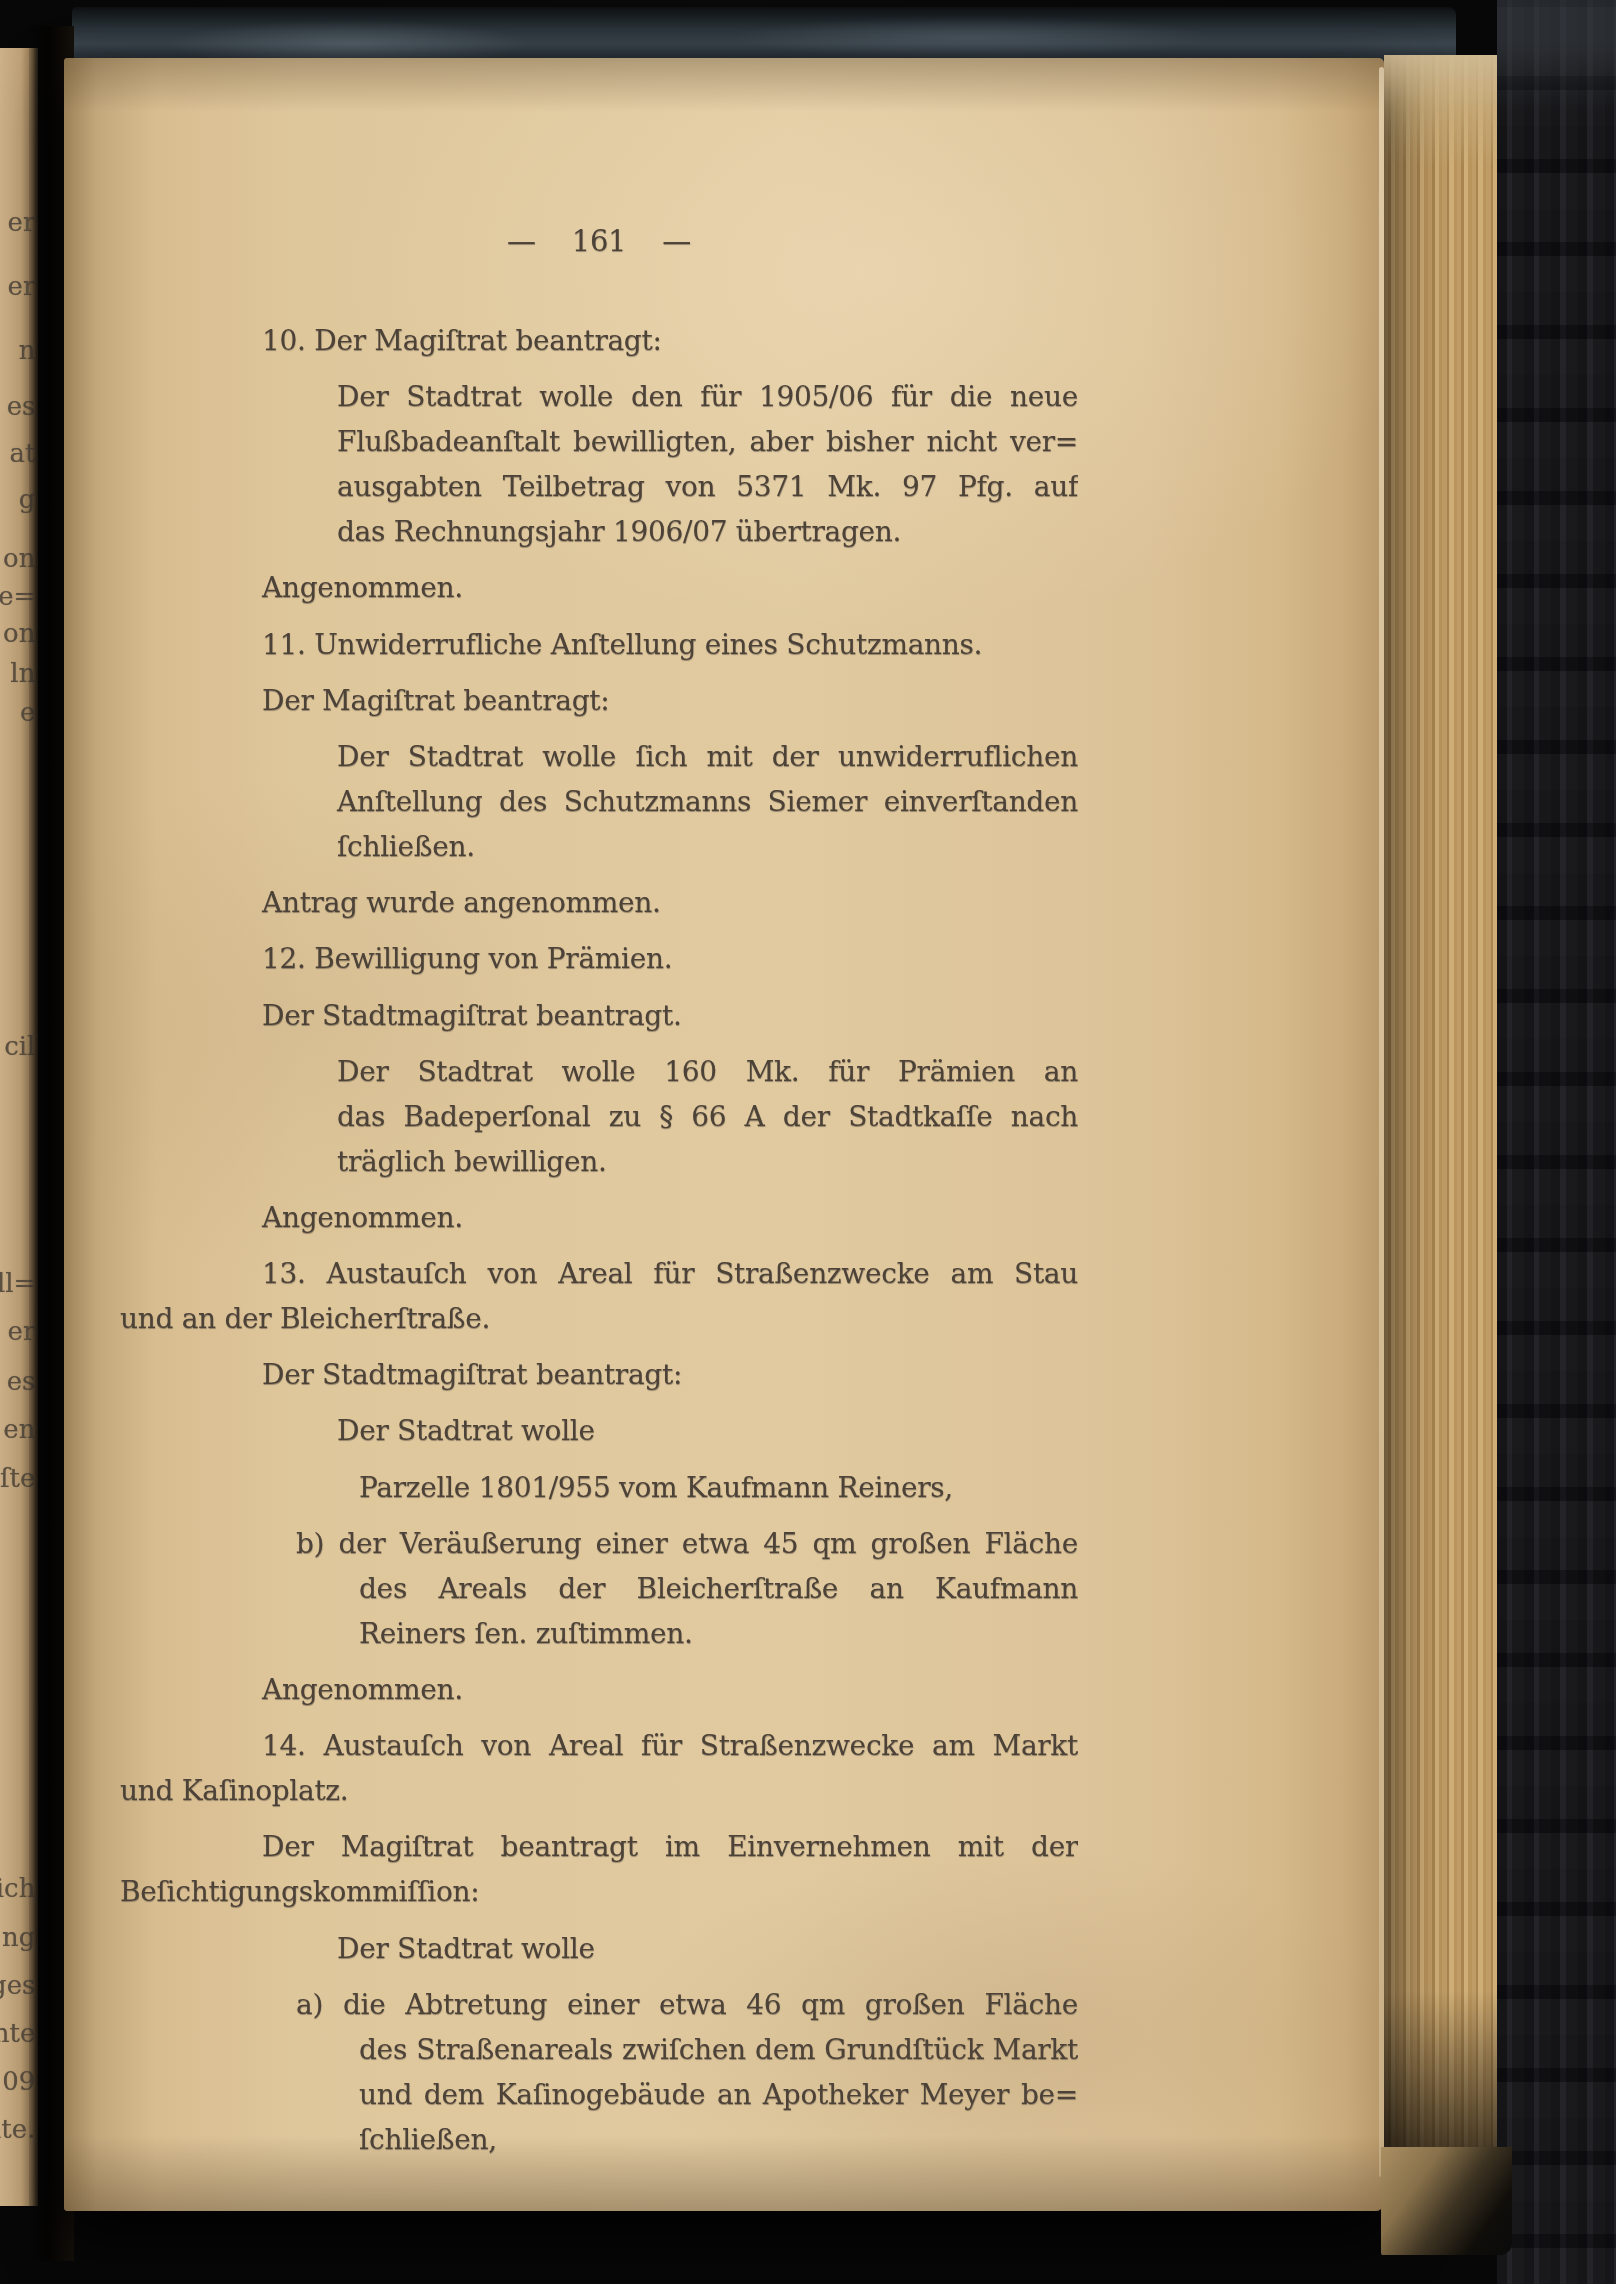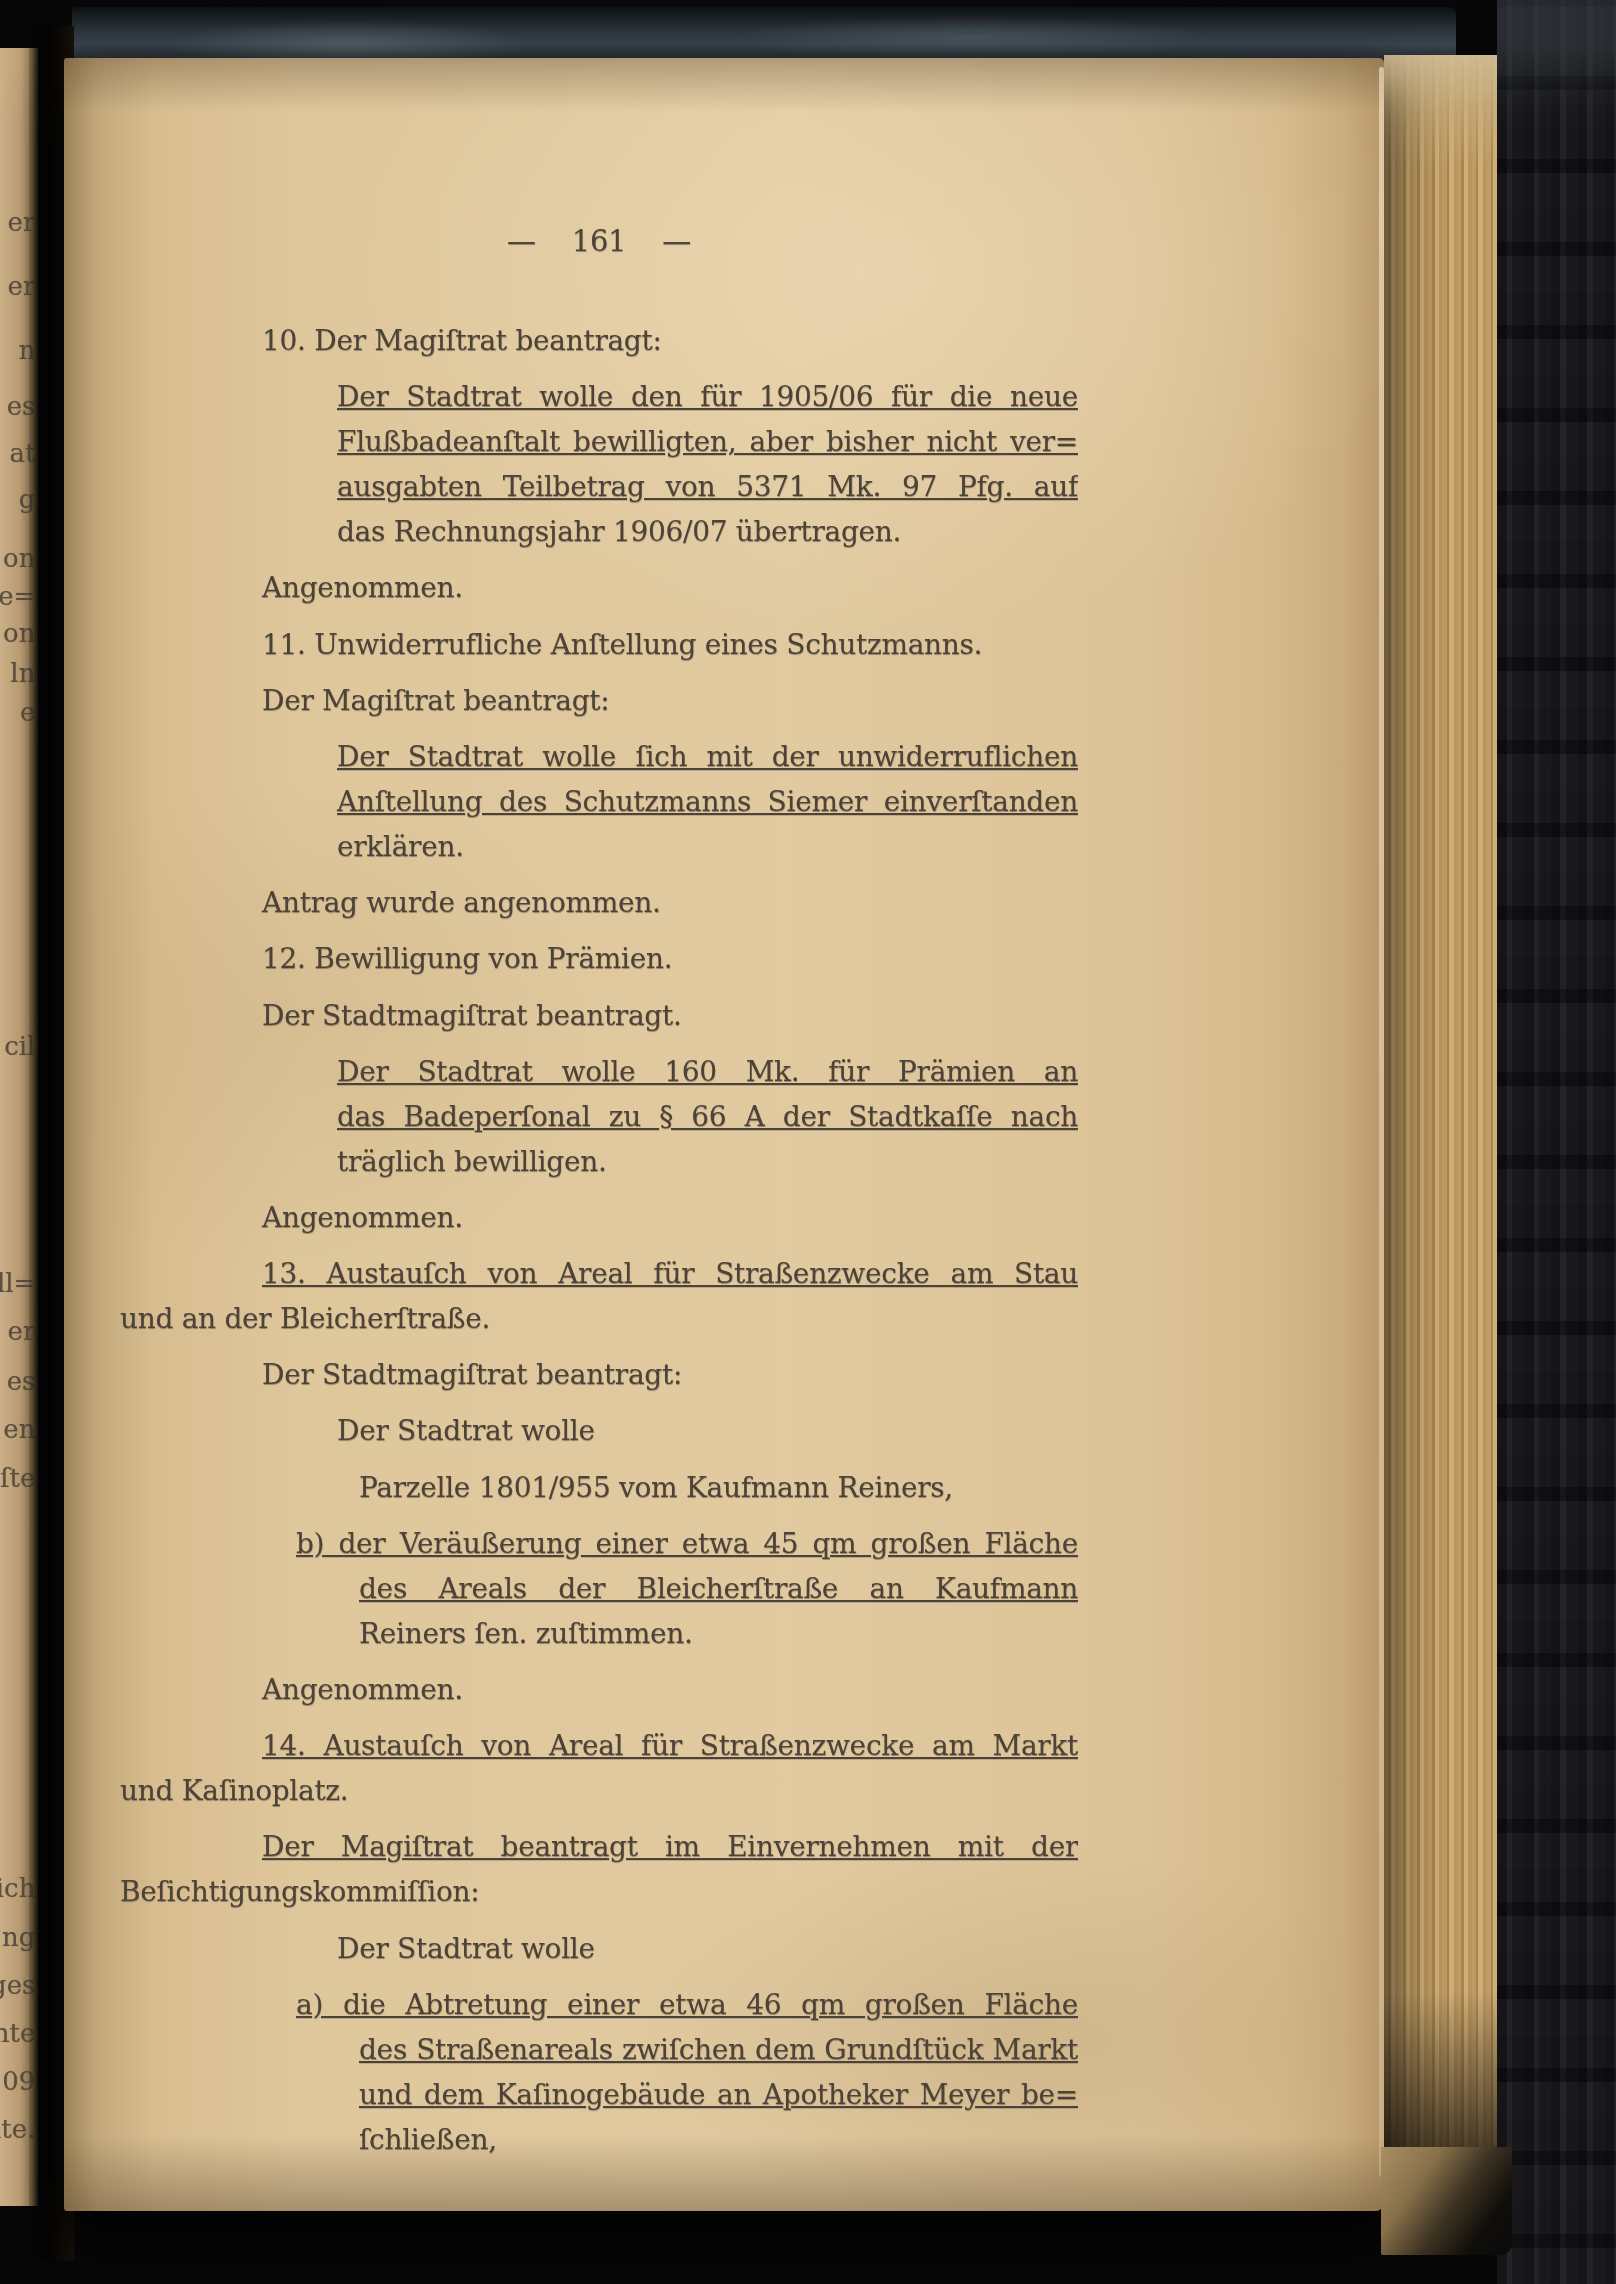--- a/index.html
+++ b/index.html
@@ -77,21 +77,21 @@
     text-shadow:0.3px 0.5px 0.8px rgba(76,66,56,.5); }
   .page-head { display:flex; justify-content:center; gap:36px; height:45px; line-height:45px;
     font-size:29px; margin-bottom:54px; }
   .block { margin-bottom:11.2px; }
   .line { height:45px; line-height:45px; overflow:hidden; }
   .ind-flush      { padding-left:0; }
   .ind-para       { padding-left:142px; }
   .ind-motion     { padding-left:217px; }
   .ind-list-first { padding-left:176px; }
   .ind-list-cont  { padding-left:239px; }
-  .just { text-align:justify; text-align-last:justify;text-decoration:underline; }
+  .just { text-align:justify; text-align-last:justify; }
 </style>
 </head>
 <body>
 
 <div class="canvas">
   <div class="book-top-edge"></div>
   <div class="left-sliver">
       <span class="frag" style="top: 156px;">er</span>
       <span class="frag" style="top: 220px;">er</span>
       <span class="frag" style="top: 284px;">n</span>
@@ -143,21 +143,21 @@
       </div>
       <div class="block">
         <div class="line ind-para">11. Unwiderrufliche Anſtellung eines Schutzmanns.</div>
       </div>
       <div class="block">
         <div class="line ind-para">Der Magiſtrat beantragt:</div>
       </div>
       <div class="block">
         <div class="line ind-motion just">Der Stadtrat wolle ſich mit der unwiderruflichen</div>
         <div class="line ind-motion just">Anſtellung des Schutzmanns Siemer einverſtanden</div>
-        <div class="line ind-motion">erklären.</div>
+        <div class="line ind-motion">ſchließen.</div>
       </div>
       <div class="block">
         <div class="line ind-para">Antrag wurde angenommen.</div>
       </div>
       <div class="block">
         <div class="line ind-para">12. Bewilligung von Prämien.</div>
       </div>
       <div class="block">
         <div class="line ind-para">Der Stadtmagiſtrat beantragt.</div>
       </div>

